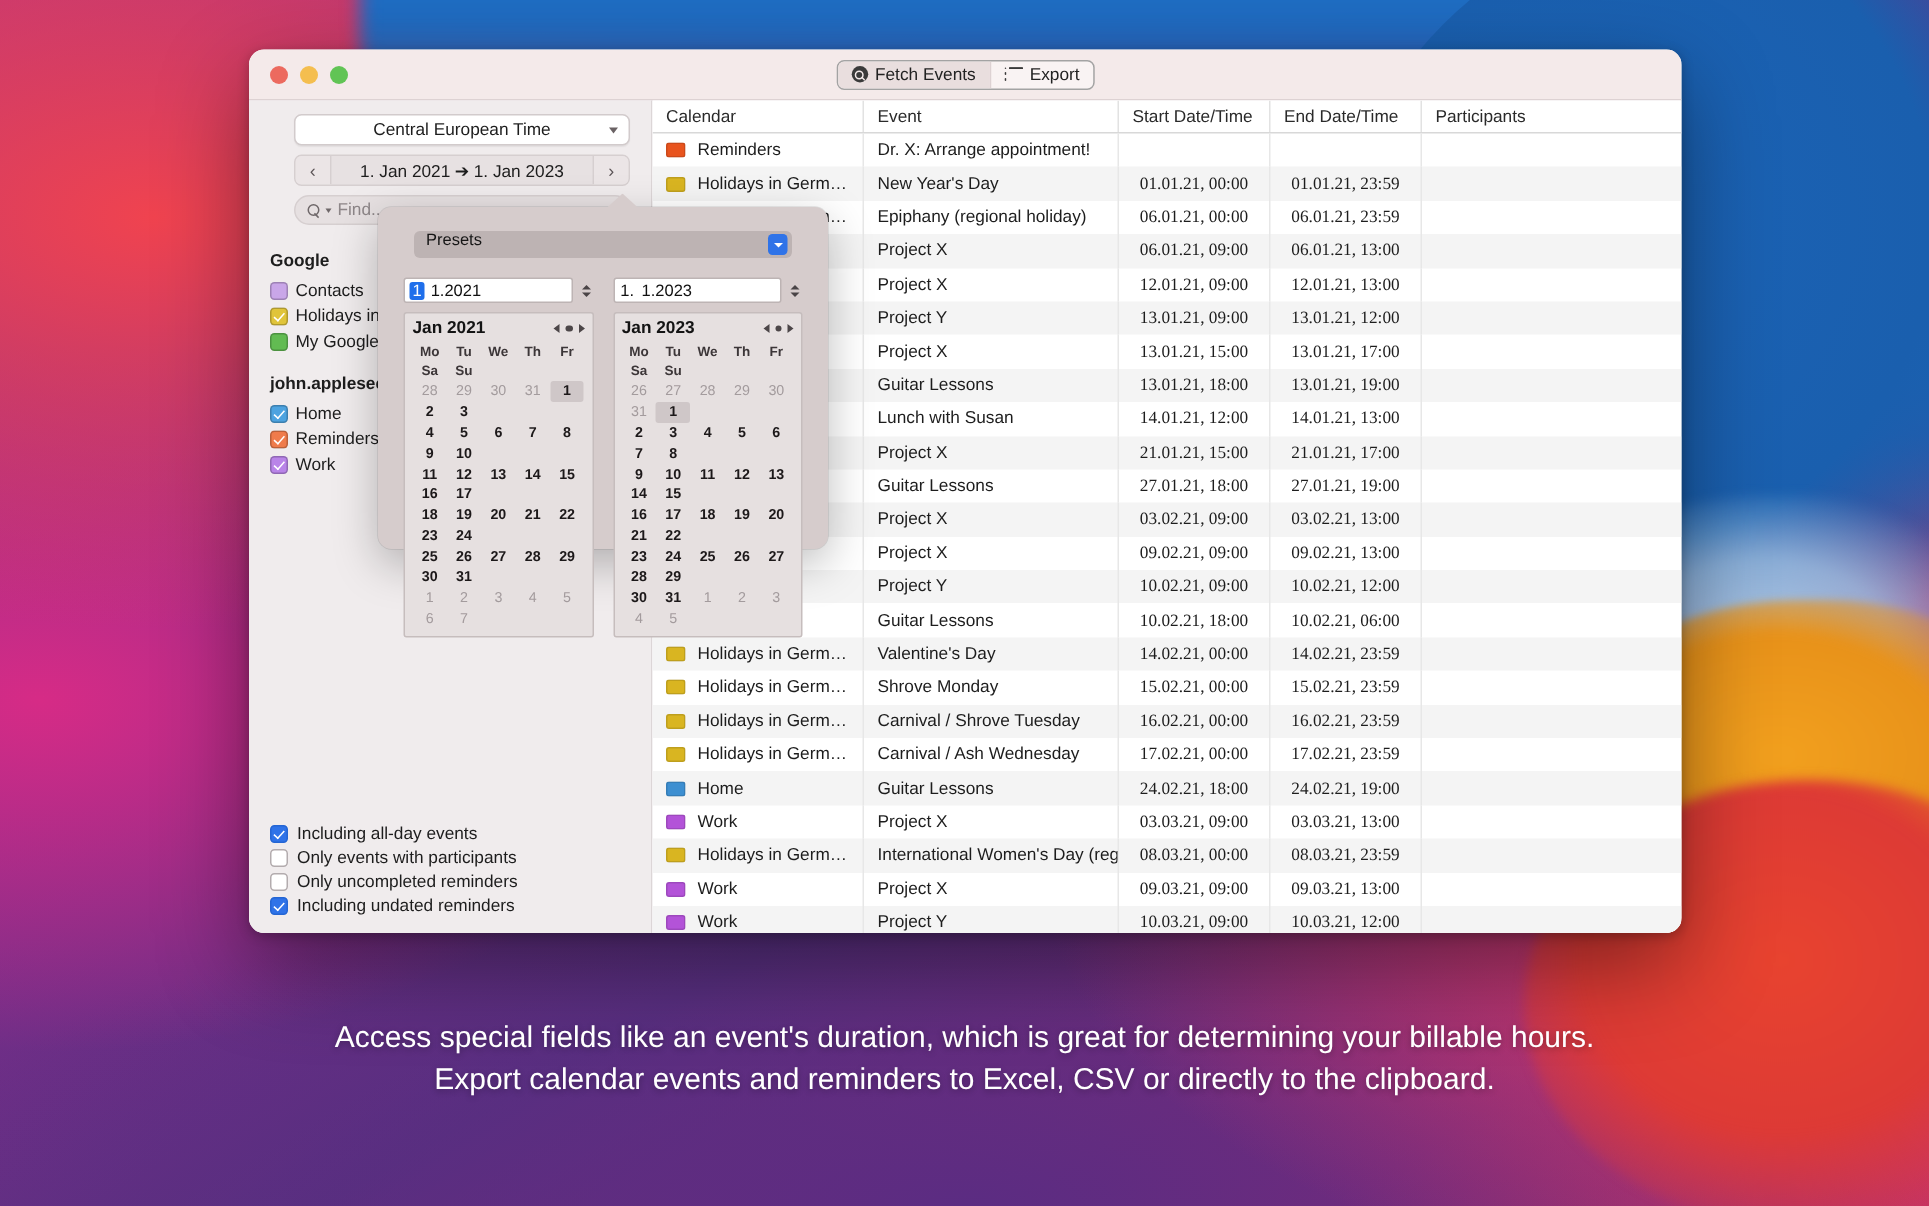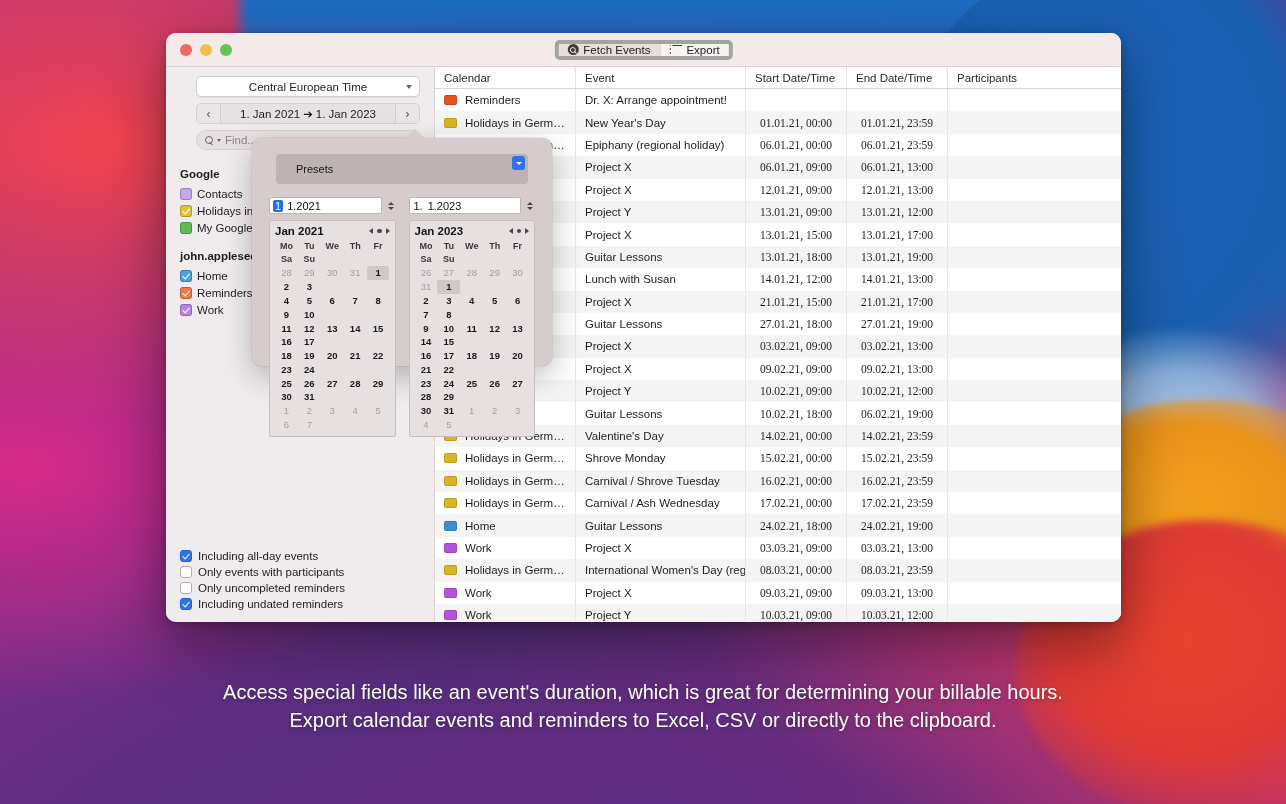--- a/index.html
+++ b/index.html
@@ -84,21 +84,21 @@
   .tl-yellow { background: #f4be4f; }
   .tl-green { background: #61c455; }
 
   .toolbar-group {
     position: absolute;
     left: 50%; transform: translateX(-50%);
     display: flex;
     height: 20px;
     border-radius: 5px;
     overflow: hidden;
-    border: 4px solid #a3a3a3;
+    border: 1px solid #a3a3a3;
     background: #f9f3f3;
   }
   .tb-btn {
     display: flex; align-items: center; gap: 5px;
     padding: 0 9px;
     font-size: 11.5px;
     color: #222;
     height: 100%;
     white-space: nowrap;
   }
@@ -316,24 +316,24 @@
   #pop-arrow {
     position: absolute;
     left: 152px; top: -9px;
     width: 22px; height: 10px;
     background: #d6cccc;
     clip-path: polygon(50% 0, 100% 100%, 0 100%);
   }
   .presets-row { padding: 16px 24px 0 24px; }
   .presets-btn {
     position: relative;
-    height: 30px; border-radius: 4px;
+    height: 18px; border-radius: 4px;
     background: #bdb3b3;
-    display: flex; align-items: center;
-    padding-left: 20px;
+    display: flex; 
+    padding-left: 8px;
     font-size: 11px; color: #161616;
   }
   .presets-chev {
     position: absolute; right: 3px; top: 2px;
     width: 13px; height: 14px; border-radius: 3px;
     background: #2f73e8;
     display: flex; align-items: center; justify-content: center;
   }
   .presets-chev::after {
     content: ""; width: 0; height: 0;
@@ -683,21 +683,21 @@
               <div class="td col-end">10.02.21, 12:00</div>
               <div class="td col-part"></div>
             </div>
             <div class="trow">
               <div class="td col-cal">
                 <span class="swatch" style="background: rgb(61, 143, 209);"></span>
                 <span class="cal-name">Home</span>
               </div>
               <div class="td col-evt">Guitar Lessons</div>
               <div class="td col-start">10.02.21, 18:00</div>
-              <div class="td col-end">06.02.21, 19:00</div>
+              <div class="td col-end">10.02.21, 06:00</div>
               <div class="td col-part"></div>
             </div>
             <div class="trow alt">
               <div class="td col-cal">
                 <span class="swatch" style="background: rgb(217, 181, 33);"></span>
                 <span class="cal-name">Holidays in Germany</span>
               </div>
               <div class="td col-evt">Valentine's Day</div>
               <div class="td col-start">14.02.21, 00:00</div>
               <div class="td col-end">14.02.21, 23:59</div>

